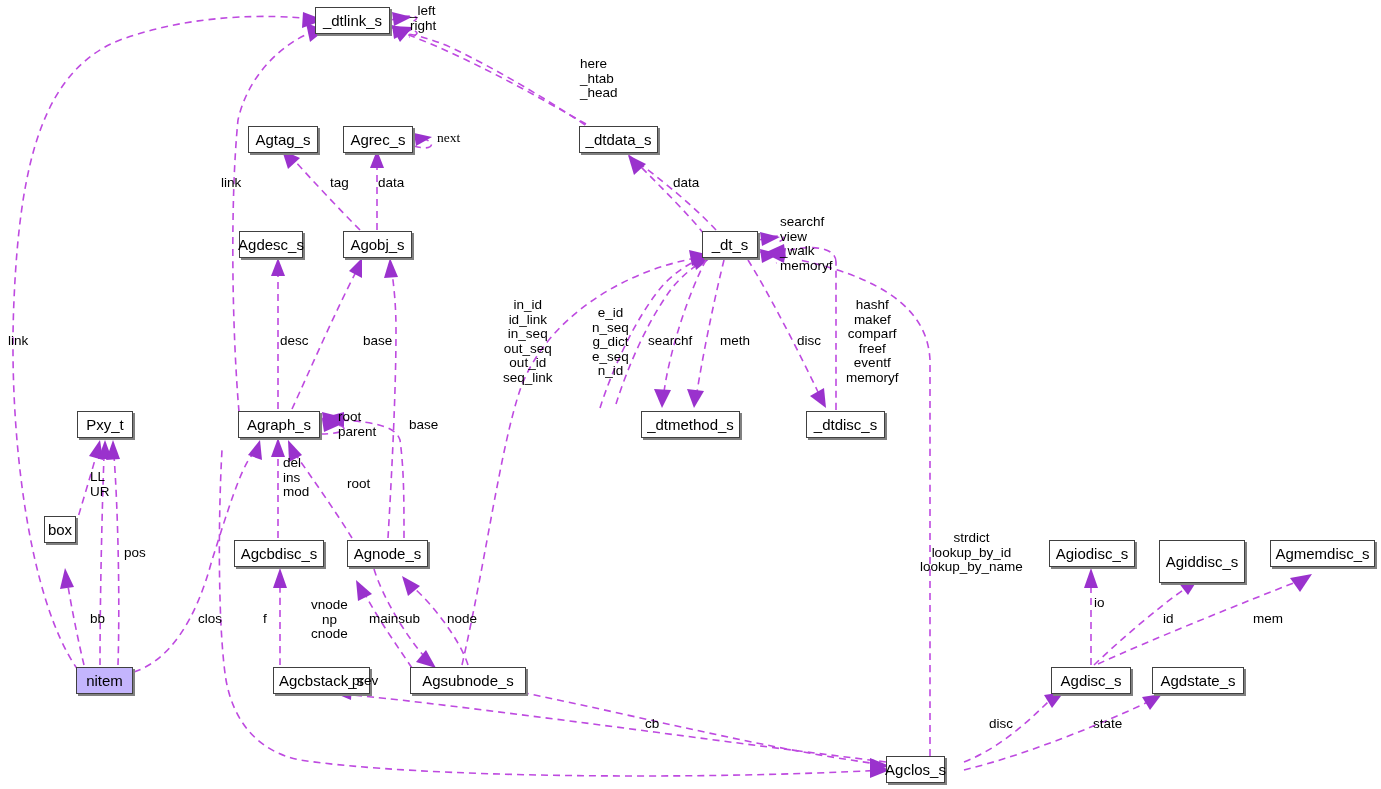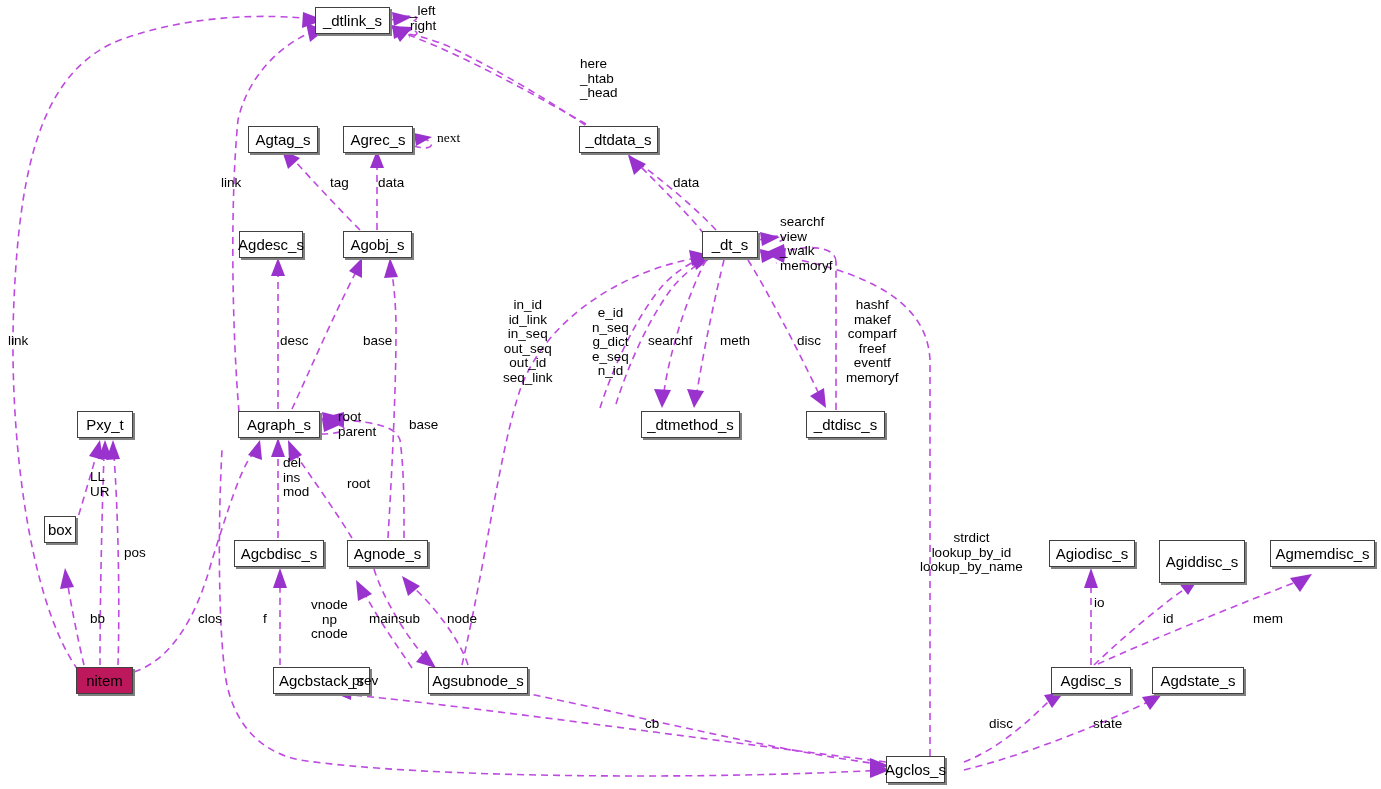--- a/index.html
+++ b/index.html
@@ -42,21 +42,21 @@
     color: #000000;
     font-size: 15px;
     line-height: 1;
     display: flex;
     align-items: center;
     justify-content: center;
     white-space: nowrap;
     box-shadow: 2px 2px 0 0 #808080;
   }
   .node-box.highlight {
-    background: #be185d;
+    background: #c4b5fd;
   }
   .edge-label {
     position: absolute;
     color: #000000;
     font-size: 13.5px;
     line-height: 14.5px;
     white-space: pre;
     text-align: center;
   }
   .edge-label.align-left { text-align: left; }
@@ -349,21 +349,21 @@
       </div>
       <div class="node-box" style="left: 1270px; top: 540px; width: 105px; height: 27px;">
         <span>Agmemdisc_s</span>
       </div>
       <div class="node-box highlight" style="left: 76px; top: 667px; width: 57px; height: 27px;">
         <span>nitem</span>
       </div>
       <div class="node-box" style="left: 234px; top: 667px; width: 97px; height: 27px; margin-left: 39px;">
         <span>Agcbstack_s</span>
       </div>
-      <div class="node-box" style="left: 410px; top: 667px; width: 100px; height: 27px; margin-left: 18px;">
+      <div class="node-box" style="left: 410px; top: 667px; width: 116px; height: 27px;">
         <span>Agsubnode_s</span>
       </div>
       <div class="node-box" style="left: 1051px; top: 667px; width: 80px; height: 27px;">
         <span>Agdisc_s</span>
       </div>
       <div class="node-box" style="left: 1152px; top: 667px; width: 92px; height: 27px;">
         <span>Agdstate_s</span>
       </div>
       <div class="node-box" style="left: 886px; top: 756px; width: 59px; height: 27px;">
         <span>Agclos_s</span>

